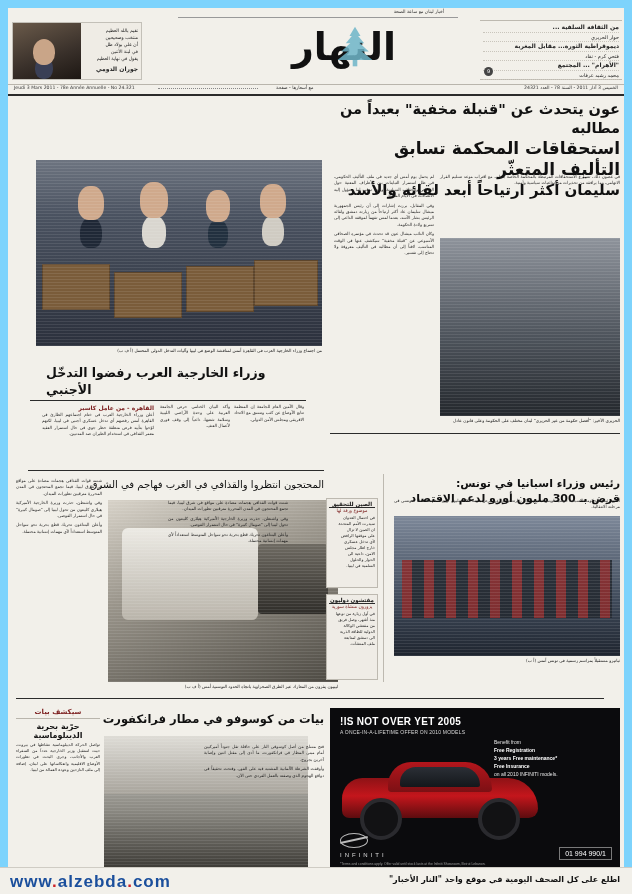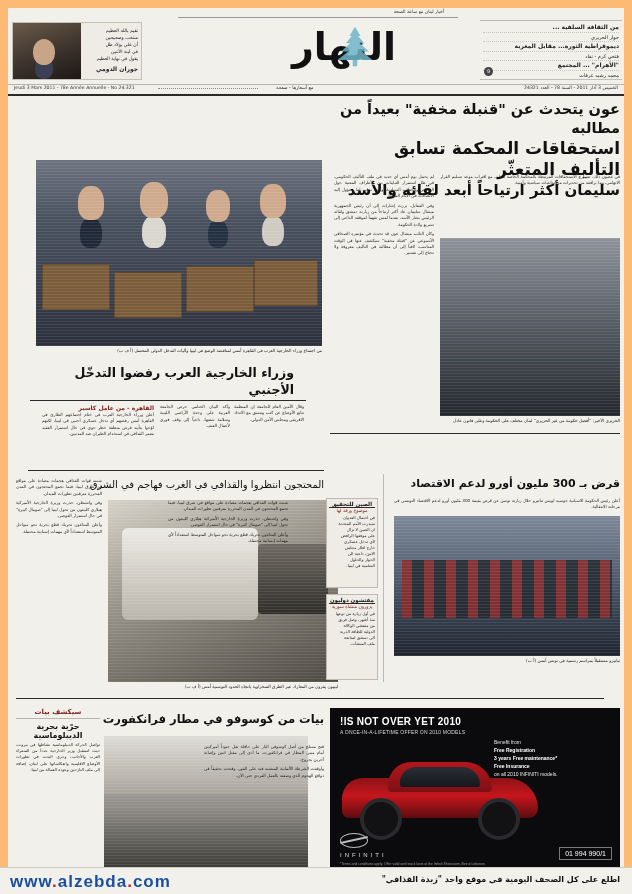--- a/index.html
+++ b/index.html
@@ -1,18 +1,18 @@
 <!DOCTYPE html>
 <html lang="ar" dir="rtl"><head>
 <meta charset="utf-8">
 <style>
   html,body{margin:0;padding:0;background:#8a8a8a;}
   body{font-family:"DejaVu Sans", sans-serif;}
   .page{
-    position:relative;width:632px;height:894px;background:#fdba74;overflow:hidden;
+    position:relative;width:632px;height:894px;background:#7dd3fc;overflow:hidden;
   }
   .sheet{position:absolute;left:8px;top:8px;width:616px;height:860px;background:#f2f0ea;}
   
   .topstrip{position:absolute;left:0;top:0;width:616px;height:12px;background:#f2f0ea;}
   .topstrip .tiny{
     position:absolute;right:180px;top:1px;font-size:4.5px;color:#333;letter-spacing:.3px;
   }
   .topline{position:absolute;left:170px;top:9px;width:280px;height:1px;background:#999;}
   
   .masthead{position:absolute;left:0;top:14px;width:616px;height:62px;}
@@ -83,21 +83,21 @@
   
   .photo-right{
     position:absolute;right:4px;top:230px;width:180px;height:178px;overflow:hidden;background:#3a3f45;
   }
   .photo-right .bg{position:absolute;inset:0;background:linear-gradient(180deg,#8e939b 0%,#4e545c 55%,#23272c 100%);}
   .col-text{
     position:absolute;text-align:justify;direction:rtl;font-size:4.2px;line-height:6.4px;color:#1d1d1d;
   }
   .col-text p{margin:0 0 3px 0;}
   .hl2{
-    position:absolute;right:330px;top:356px;width:248px;text-align:right;color:#111;
+    position:absolute;right:330px;top:356px;width:248px;text-align:left;color:#111;
   }
   .hl2 .a{font-size:12.5px;font-weight:bold;line-height:17px;}
   .hl2 .b{font-size:12.5px;font-weight:bold;line-height:17px;}
   .rule{position:absolute;background:#2b2b2b;height:1px;}
   .vrule{position:absolute;background:#bdb9b0;width:1px;}
 
   
   .hl3{position:absolute;right:300px;top:464px;width:300px;text-align:right;color:#111;}
   .hl3 .a{font-size:10px;font-weight:normal;line-height:25px;}
   .photo-mid{
@@ -306,20 +306,21 @@
     </div>
     <div class="cap" style="left:100px;top:676px;width:230px;">ليبيون يفرون من المعارك عبر الطرق الصحراوية باتجاه الحدود التونسية أمس (أ ف ب)</div>
     <div class="col-text" style="right:336px;top:492px;width:120px;height:180px;">
       <p>شنت قوات القذافي هجمات مضادة على مواقع في شرق ليبيا، فيما تجمع المحتجون في المدن المحررة مترقبين تطورات الميدان.</p>
       <p>وفي واشنطن، حذرت وزيرة الخارجية الأميركية هيلاري كلينتون من تحول ليبيا إلى "صومال كبيرة" في حال استمرار الفوضى.</p>
       <p>وأعلن البنتاغون تحريك قطع بحرية نحو سواحل المتوسط استعداداً لأي مهمات إنسانية محتملة.</p>
     </div>
 
     <div class="vrule" style="right:240px;top:466px;height:208px;"></div>
     <div class="hl4">
+      <div class="a">رئيس وزراء اسبانيا في تونس:</div>
       <div class="a">قرض بـ 300 مليون أورو لدعم الاقتصاد</div>
     </div>
     <div class="photo-tun">
       <div class="bg"></div>
       <div style="position:absolute;left:8px;top:44px;width:210px;height:58px;background:repeating-linear-gradient(90deg,#8c2b2b 0 10px,#23282f 10px 22px);opacity:.85;"></div>
       <div class="man" style="left:96px;top:48px;width:22px;height:30px;box-shadow:0 26px 0 -2px #1b1f26;"></div>
       <div class="photo-grain"></div>
     </div>
     <div class="cap" style="right:4px;top:650px;width:226px;">ثباتيرو مستقبلاً بمراسم رسمية في تونس أمس (أ ب)</div>
     <div class="col-text" style="right:4px;top:490px;width:226px;height:16px;">
@@ -378,21 +379,21 @@
       <p>وأوقفت الشرطة الألمانية المشتبه فيه على الفور، وفتحت تحقيقاً في دوافع الهجوم الذي وصفته بالعمل الفردي حتى الآن.</p>
     </div>
 
     <div class="smallcol">
       <div class="sc-head">سيكشف بيات</div>
       <div class="sc-sub">حرّية بحرية الديبلوماسية</div>
       <div class="sc-body">تواصل الحركة الديبلوماسية نشاطها في بيروت، حيث استقبل وزير الخارجية عدداً من السفراء العرب والأجانب، وجرى البحث في تطورات الأوضاع الاقليمية وانعكاساتها على لبنان، إضافة إلى ملف النازحين وعودة العمالة من ليبيا.</div>
     </div>
 
     <div class="ad">
-      <div class="adtitle">2010 IS NOT OVER YET!</div>
+      <div class="adtitle">2005 IS NOT OVER YET!</div>
       <div class="adsub">A ONCE-IN-A-LIFETIME OFFER ON 2010 MODELS</div>
       <div class="adbenefit">
         <div>Benefit from</div>
         <div><b>Free Registration</b></div>
         <div><b>3 years Free maintenance*</b></div>
         <div><b>Free Insurance</b></div>
         <div>on all 2010 INFINITI models.</div>
       </div>
       <div class="car">
         <div class="carbody"></div>
@@ -406,15 +407,15 @@
       <div class="brand">INFINITI</div>
       <div class="price">01 994 990/1</div>
     </div>
 
   </div>
 
   <div class="footer">
     <div class="url">
       <span>www</span><span class="dot">.</span><span>alzebda</span><span class="dot">.</span><span>com</span>
     </div>
-    <div class="ar">اطلع على كل الصحف اليومية في موقع واحد "زبدة القذافي"</div>
+    <div class="ar">اطلع على كل الصحف اليومية في موقع واحد "النار الأخبار"</div>
   </div>
 </div>
 
 </body></html>

